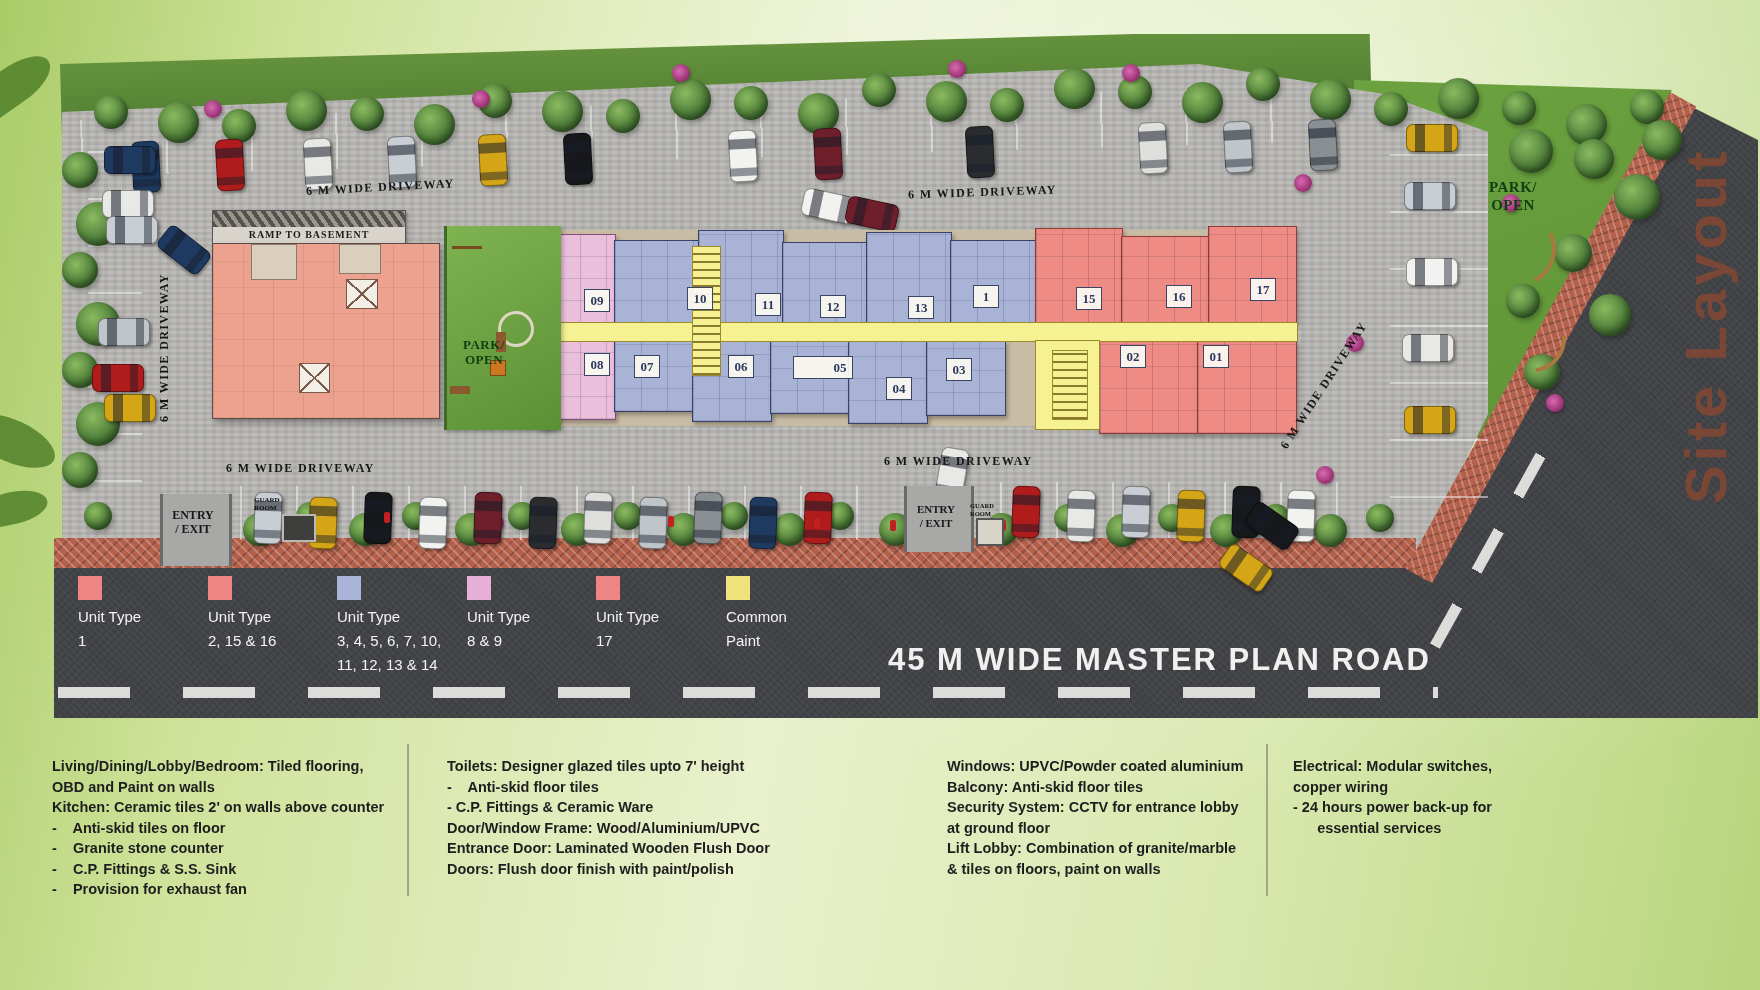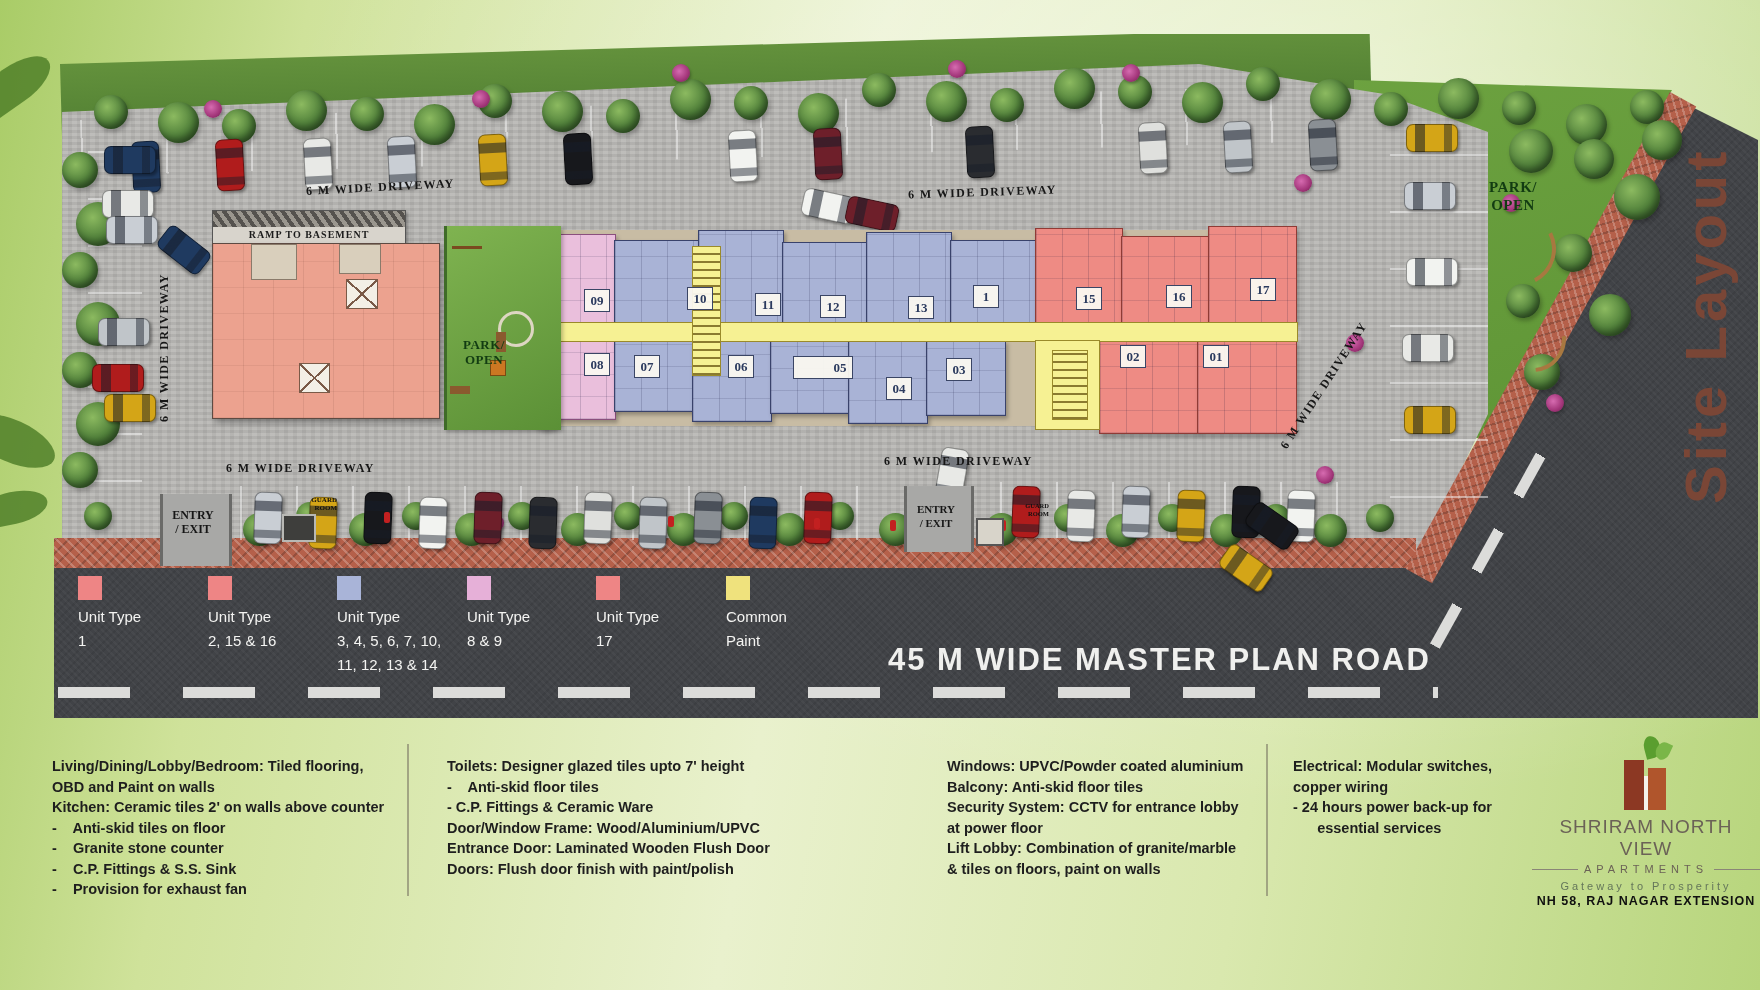--- a/index.html
+++ b/index.html
@@ -50,21 +50,21 @@
     font:700 13px "Liberation Serif",serif;color:#2b3a5e;}
   .yellowc{background-color:#f6f193;border:1px solid #9a8a2a;position:absolute;}
   .steps{background-image:repeating-linear-gradient(0deg,#8a7a30 0 2px,transparent 2px 8px);}
   .legend-item{position:absolute;width:132px;color:#f4f4f2;font-size:15px;}
   .legend-sw{width:24px;height:24px;}
   .legend-label{margin-top:5px;line-height:24px;white-space:pre-line;}
   .legend-val{line-height:24px;white-space:pre-line;}
   .spec-col{position:absolute;font:600 14.5px/20.5px "Liberation Sans",sans-serif;color:#1e1e1e;white-space:pre;}
   .divider{position:absolute;width:2px;background:#8f8f74;opacity:.75;}
   .pklabel{position:absolute;text-align:center;font:700 13px/15px "Liberation Serif",serif;color:#123c12;letter-spacing:.5px;}
-  .guard{font:700 7px/8px "Liberation Serif",serif;color:#111;text-align:right;position:absolute;padding-left:39px;}
+  .guard{font:700 7px/8px "Liberation Serif",serif;color:#111;text-align:left;position:absolute;}
   .entry{position:absolute;font:700 12px/14px "Liberation Serif",serif;color:#161616;text-align:center;}
   #site-title{position:absolute;left:1672px;top:84px;height:420px;writing-mode:vertical-rl;transform:rotate(180deg);
     font:700 58px "Liberation Sans",sans-serif;color:#7a4636;letter-spacing:4px;white-space:nowrap;}
   #road-label{position:absolute;left:888px;top:642px;font:700 31px "Liberation Sans",sans-serif;
     color:#f0f0ee;letter-spacing:2px;white-space:nowrap;}
   #brand{position:absolute;left:1532px;top:736px;width:228px;text-align:center;}
   #brand .icon{position:relative;width:56px;height:76px;margin:0 auto 4px;}
   #brand .name{font-size:19px;color:#6b6257;letter-spacing:1px;margin-top:2px;}
   #brand .cat{display:flex;align-items:center;gap:6px;margin-top:3px;color:#6b6257;font-size:11px;letter-spacing:5px;}
   #brand .cat::before,#brand .cat::after{content:"";flex:1;height:1px;background:#8a8577;}
@@ -367,34 +367,19 @@
       </div>
       <div class="legend-item" style="left: 726px; top: 576px;">
         <div class="legend-sw" style="background: rgb(239, 226, 125);"></div>
         <div class="legend-label" style="width: 100px;">Common
 Paint</div>
       </div>
     </div>
   <div id="specs">
       <div class="spec-col" style="left: 52px; top: 756px;"><div style="">Living/Dining/Lobby/Bedroom: Tiled flooring,</div><div style="">OBD and Paint on walls</div><div style="">Kitchen: Ceramic tiles 2' on walls above counter</div><div style="">-    Anti-skid tiles on floor</div><div style="">-    Granite stone counter</div><div style="">-    C.P. Fittings &amp; S.S. Sink</div><div style="">-    Provision for exhaust fan</div></div>
       <div class="spec-col" style="left: 447px; top: 756px;"><div style="">Toilets: Designer glazed tiles upto 7' height</div><div style="">-    Anti-skid floor tiles</div><div style="">- C.P. Fittings &amp; Ceramic Ware</div><div style="">Door/Window Frame: Wood/Aluminium/UPVC</div><div style="">Entrance Door: Laminated Wooden Flush Door</div><div style="">Doors: Flush door finish with paint/polish</div></div>
-      <div class="spec-col" style="left: 947px; top: 756px;"><div style="">Windows: UPVC/Powder coated aluminium</div><div style="">Balcony: Anti-skid floor tiles</div><div style="">Security System: CCTV for entrance lobby</div><div style="">at power floor</div><div style="">Lift Lobby: Combination of granite/marble</div><div style="">&amp; tiles on floors, paint on walls</div></div>
+      <div class="spec-col" style="left: 947px; top: 756px;"><div style="">Windows: UPVC/Powder coated aluminium</div><div style="">Balcony: Anti-skid floor tiles</div><div style="">Security System: CCTV for entrance lobby</div><div style="">at ground floor</div><div style="">Lift Lobby: Combination of granite/marble</div><div style="">&amp; tiles on floors, paint on walls</div></div>
       <div class="spec-col" style="left: 1293px; top: 756px;"><div style="">Electrical: Modular switches,</div><div style="">copper wiring</div><div style="">- 24 hours power back-up for</div><div style="">      essential services</div></div>
     </div>
   <div class="divider" style="left:407px;top:744px;height:152px;"></div>
   <div class="divider" style="left:1266px;top:744px;height:152px;"></div>
 
-  <div id="brand">
-    <div class="icon">
-      <div style="position:absolute;left:26px;top:0;width:16px;height:22px;background:#5a9e2f;border-radius:50% 50% 50% 0;transform:rotate(-15deg);"></div>
-      <div style="position:absolute;left:38px;top:6px;width:14px;height:18px;background:#7ab648;border-radius:50% 0 50% 50%;transform:rotate(25deg);"></div>
-      <div style="position:absolute;left:6px;top:24px;width:20px;height:50px;background:#8c3823;"></div>
-      <div style="position:absolute;left:30px;top:32px;width:18px;height:42px;background:#b0552c;"></div>
-      <div style="position:absolute;left:26px;top:40px;width:4px;height:34px;background:#f4f2ea;"></div>
-    </div>
-    <div class="name">SHRIRAM NORTH VIEW</div>
-    <div class="cat">
-        <span>APARTMENTS</span>
-      </div>
-    <div class="tag">Gateway to Prosperity</div>
-    <div class="loc">NH 58, RAJ NAGAR EXTENSION</div>
-  </div>
 </div>
 
 </body></html>

